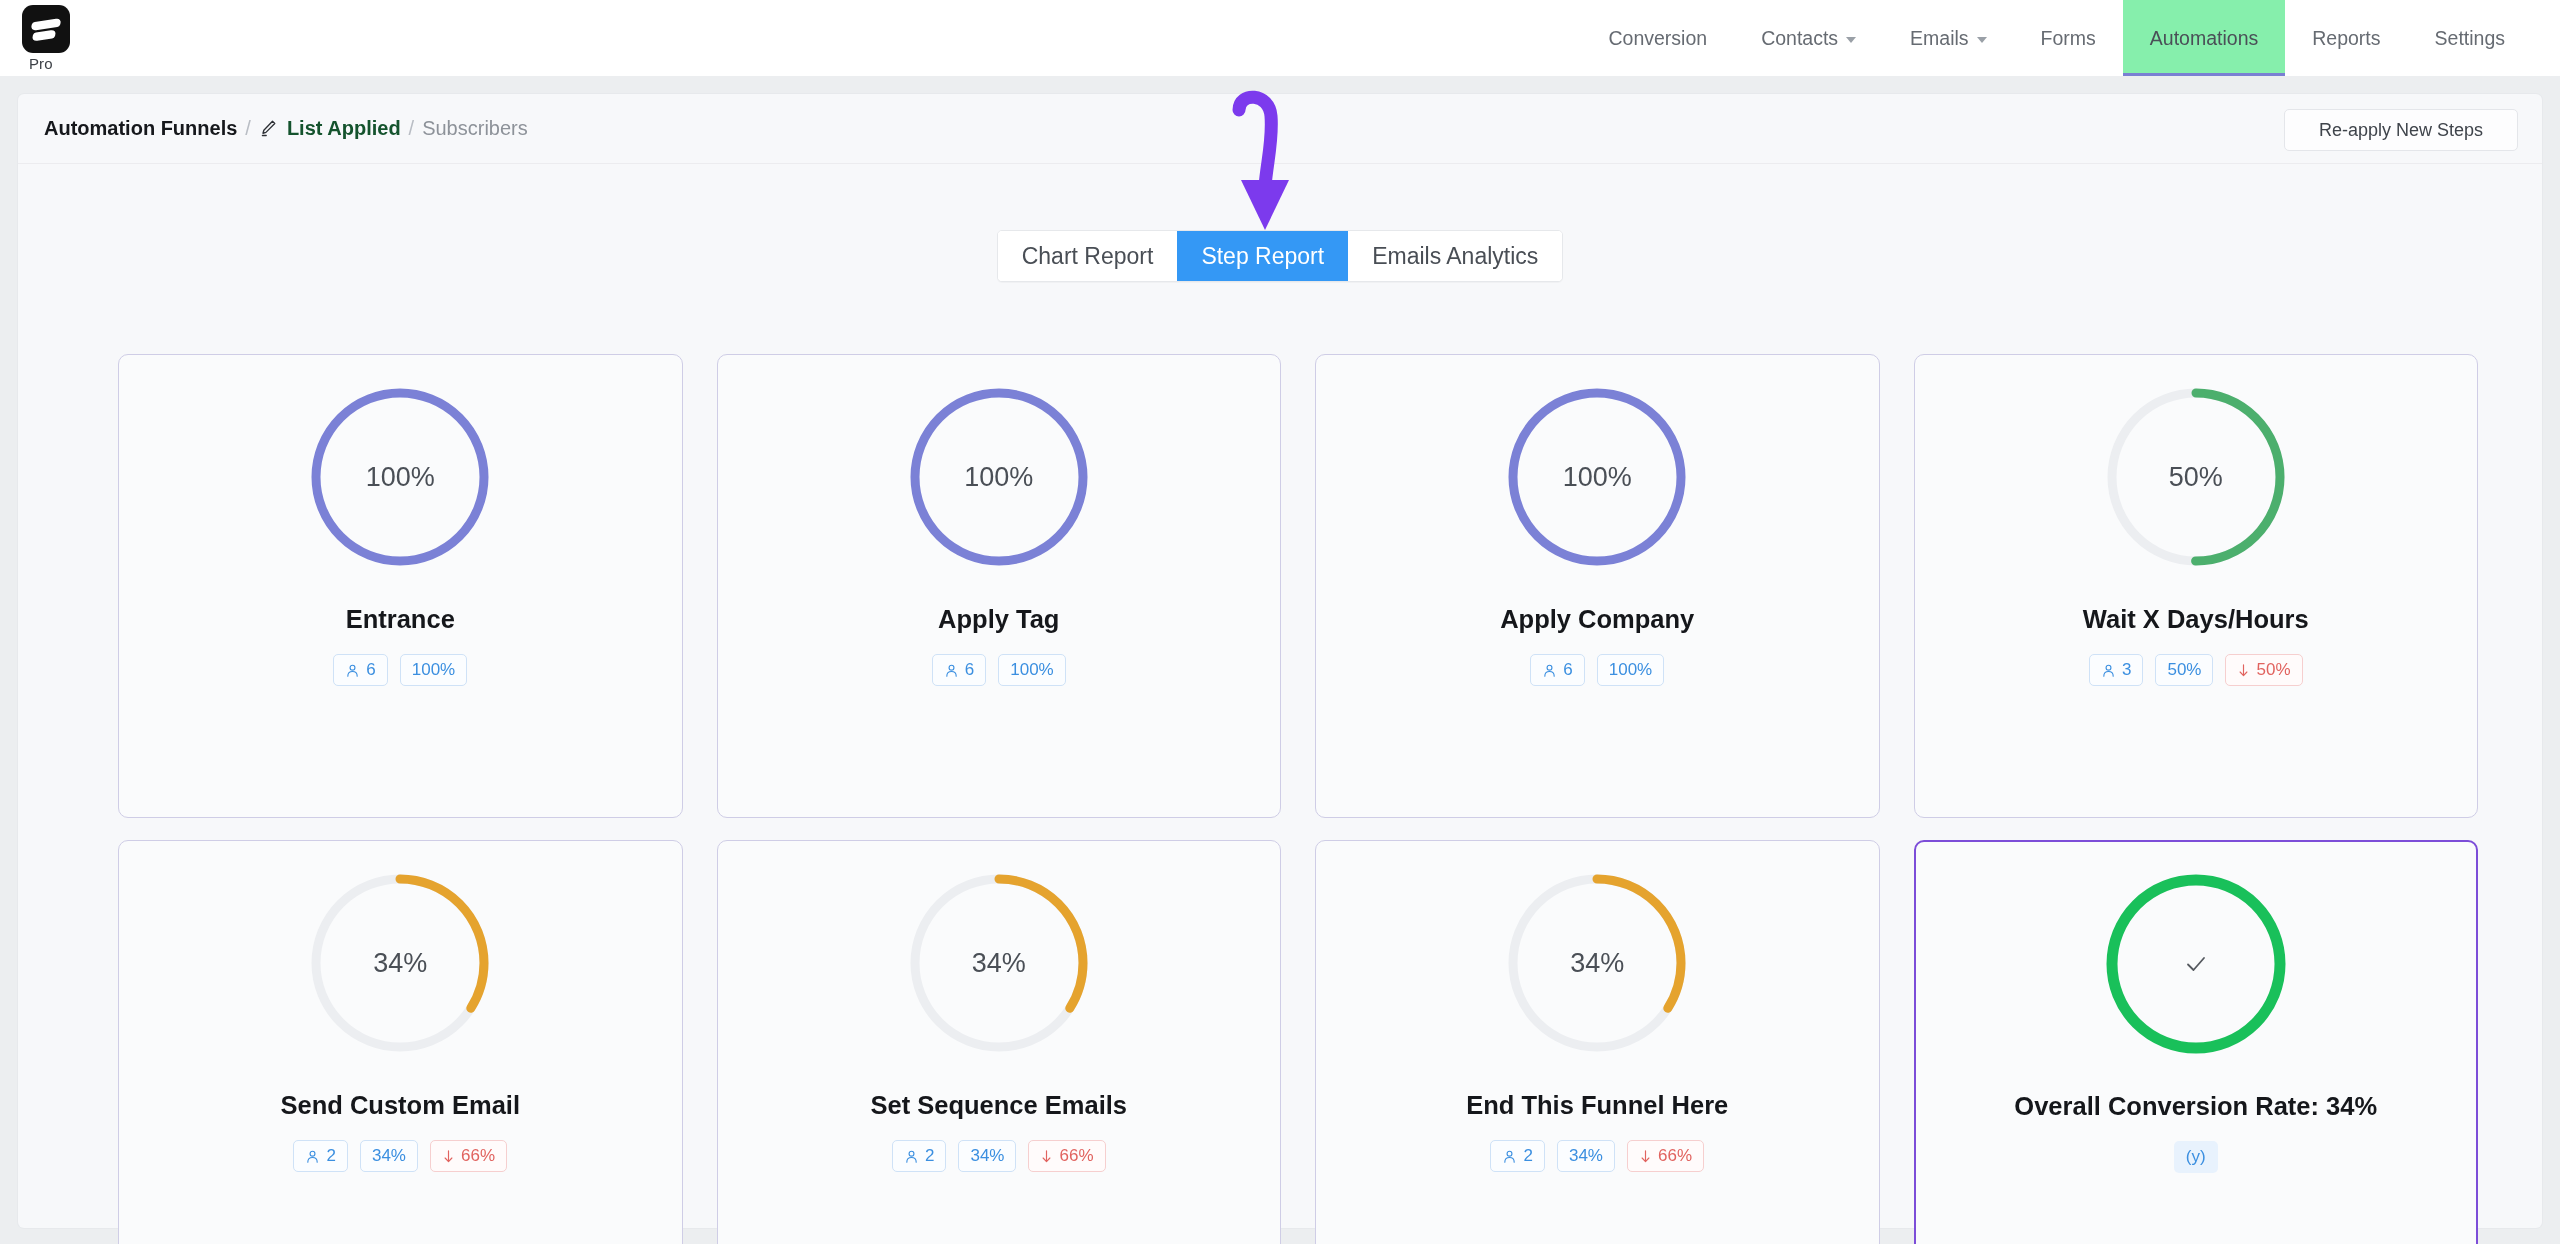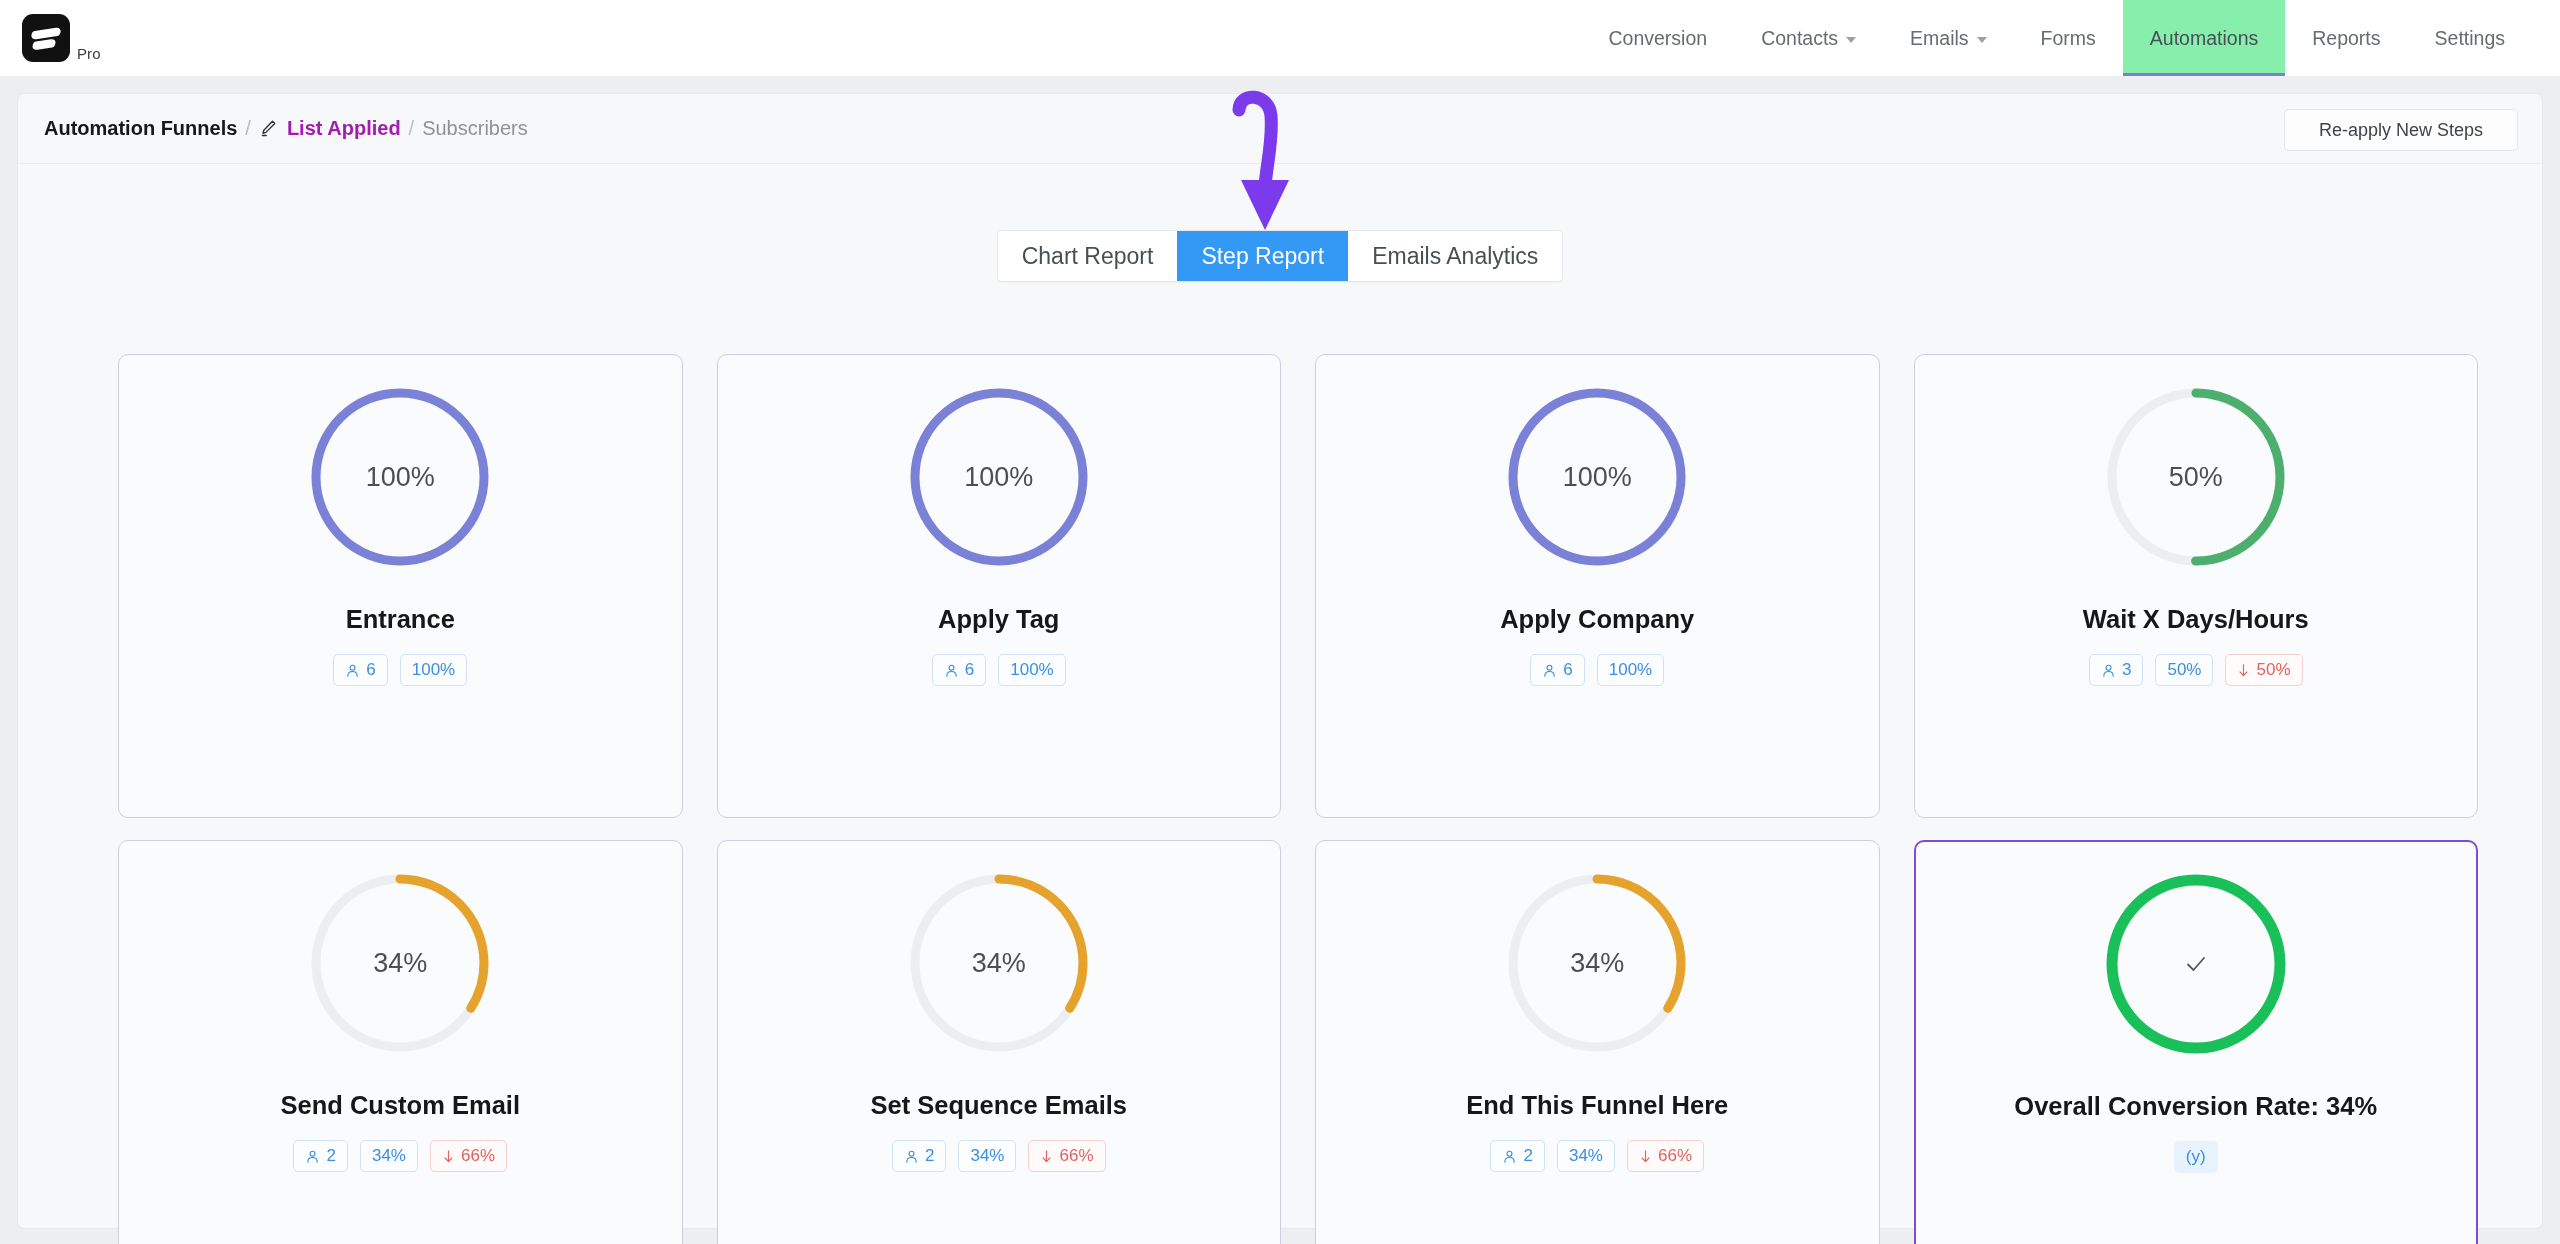--- a/index.html
+++ b/index.html
@@ -9,21 +9,21 @@
     font-family: "Liberation Sans", sans-serif;
     overflow: hidden;
   }
 
   
   .topbar {
     position: absolute; left: 0; top: 0; width: 2560px; height: 76px;
     background: #ffffff;
     display: flex; align-items: center;
   }
-  .brand { display: flex; align-items: flex-end; margin-left: 22px; }
+  .brand { display: flex; align-items: flex-start; margin-left: 22px; flex-direction: column; }
   .logo-box {
     width: 48px; height: 48px; border-radius: 11px; background: #111111;
     position: relative; overflow: hidden;
   }
   .logo-box .s1, .logo-box .s2 {
     position: absolute; background: #ffffff; border-radius: 2px;
   }
   .logo-box .s1 {
     width: 28px; height: 9px; left: 10px; top: 15px;
     transform: skewX(-26deg) rotate(-9deg);
@@ -75,21 +75,21 @@
     display: flex; align-items: center;
   }
   .crumbs {
     display: flex; align-items: center; gap: 8px;
     margin-left: 26px; font-size: 20px;
   }
   .crumb-strong { font-weight: bold; color: #16181c; cursor: pointer; }
   .crumb-sep { color: #b9bdc4; }
   .crumb-mid {
     display: flex; align-items: center; gap: 9px;
-    font-weight: bold; color: #a21caf; cursor: pointer;
+    font-weight: bold; color: #14532d; cursor: pointer;
   }
   .pencil-icon { display: block; }
   .crumb-muted { color: #8d9299; cursor: pointer; }
   .reapply-btn {
     position: absolute; right: 24px; top: 15px;
     height: 42px; padding: 0 34px;
     background: #fdfdfe; border: 1px solid #e4e6ea; border-radius: 5px;
     font-size: 18px; color: #3f444b; cursor: pointer;
     display: flex; align-items: center;
   }

